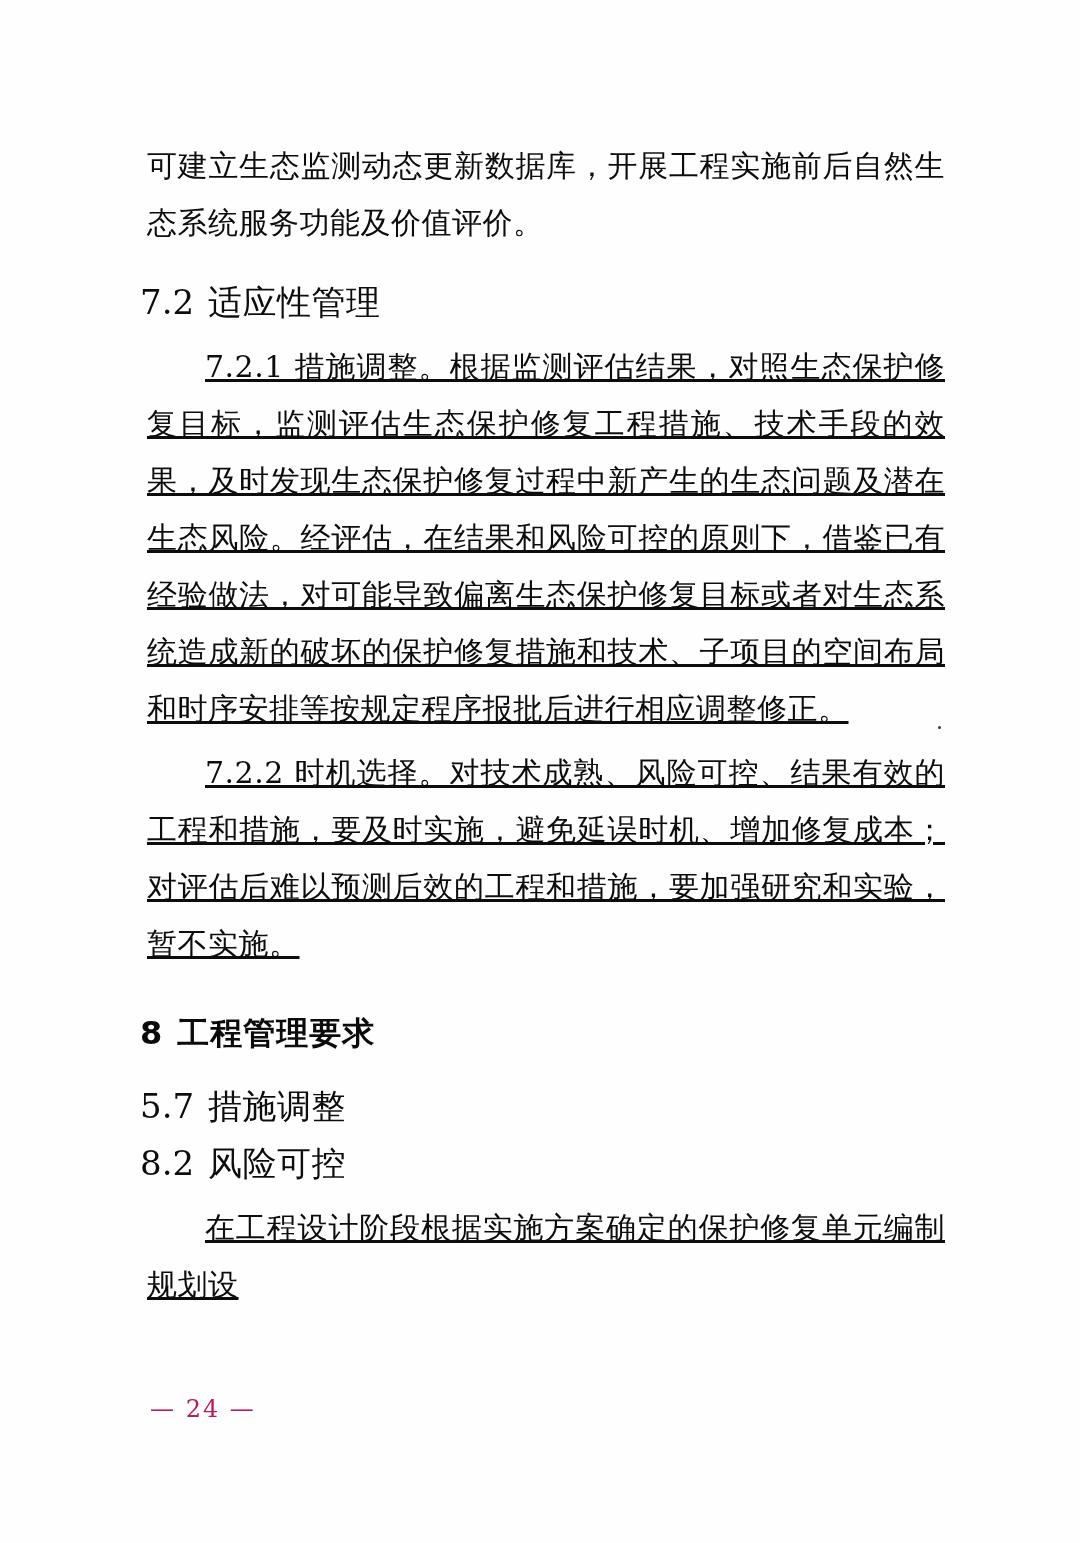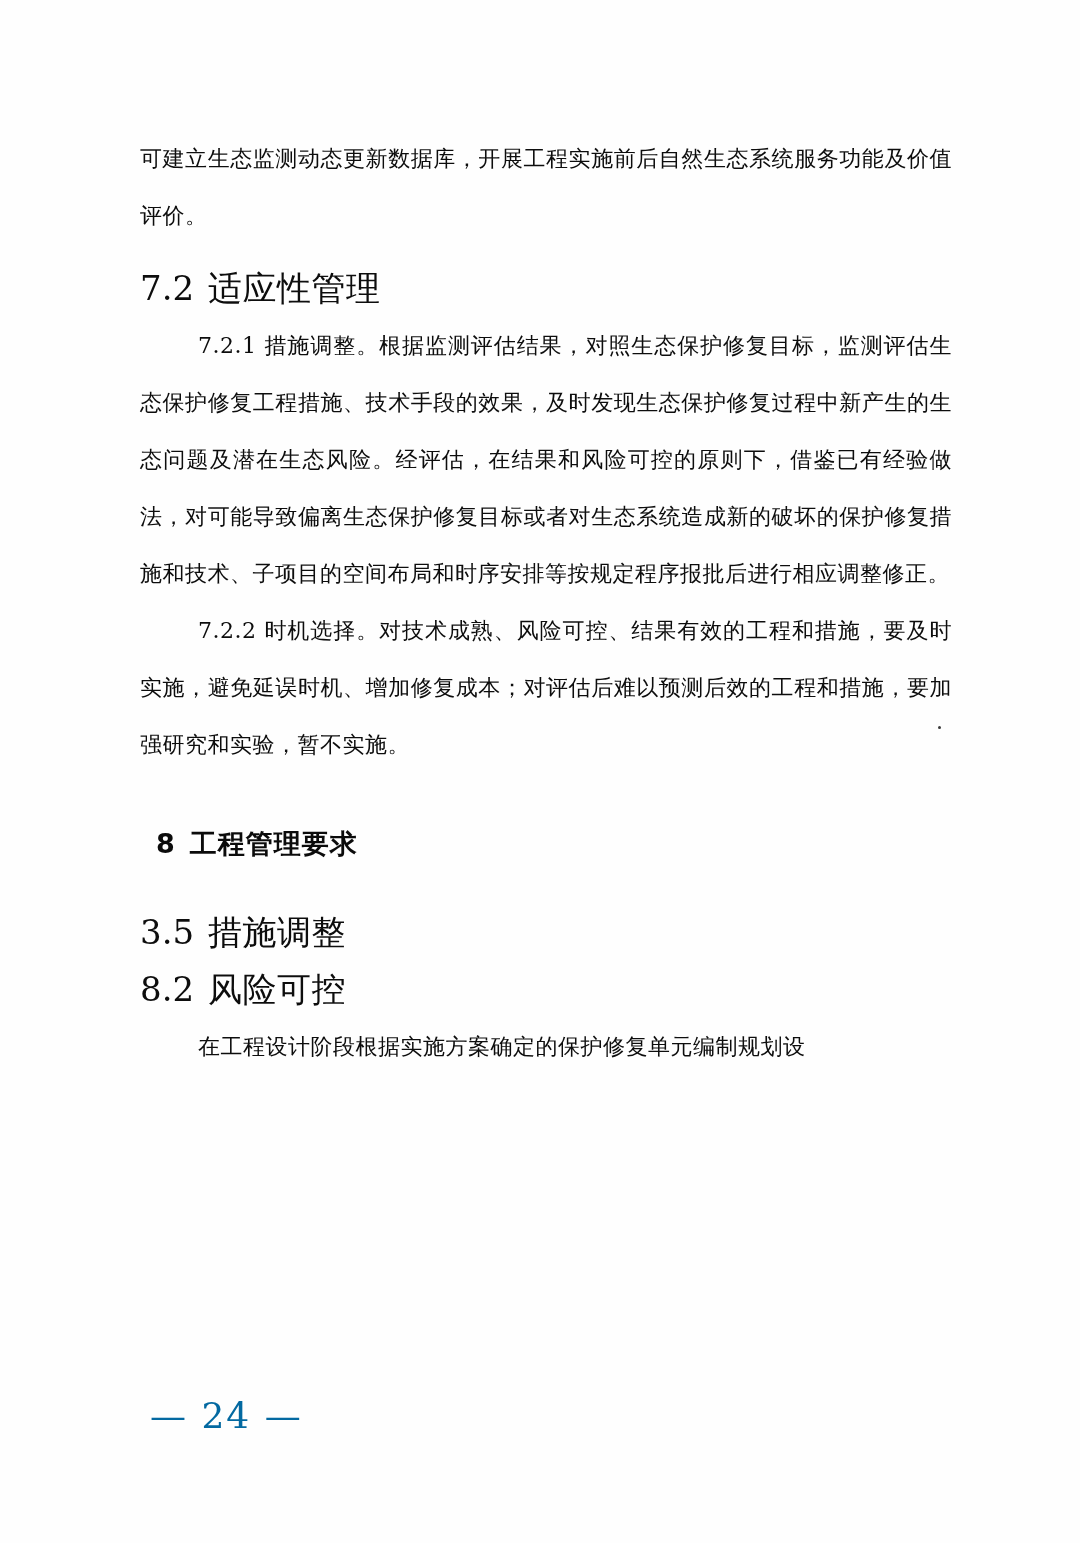--- a/index.html
+++ b/index.html
@@ -23,69 +23,70 @@
     background: #fefefe;
   }
   .content {
     position: absolute;
     left: 140px;
     top: 130px;
     width: 812px;
   }
   
   .para {
-    font-size: 22px;
+    font-size: 30px;
     line-height: 57px;
     letter-spacing: 0.5px;
     text-align: justify;
     text-justify: inter-ideograph;
-    margin: 0;
+    margin: 7px;
     color: #0d0d0d;
   }
   .para.indent {
     text-indent: 58px;
+    text-decoration: underline;
   }
   
   .subhead {
     font-size: 34px;
     line-height: 57px;
     letter-spacing: 0.5px;
     margin: 0;
     color: #0d0d0d;
   }
   .subhead .num {
     letter-spacing: 0;
   }
   .subhead .gap {
     display: inline-block;
     width: 14px;
   }
   
   .mainhead {
     font-family: "DejaVu Sans", "Liberation Sans", sans-serif;
     font-weight: bold;
-    font-size: 27px;
+    font-size: 32px;
     line-height: 57px;
     letter-spacing: 1px;
-    margin: 16px;
+    margin: 0;
     color: #0b0b0b;
   }
   .mainhead .gap {
     display: inline-block;
     width: 14px;
   }
   .spacer-sm { height: 16px; }
   .spacer-md { height: 26px; }
   .footer {
     position: absolute;
     left: 150px;
     top: 1395px;
-    font-size: 36px;
+    font-size: 24px;
     letter-spacing: 2px;
-    color: #0369a1;
+    color: #be185d;
     font-family: "DejaVu Serif", "Liberation Serif", serif;
   }
   .stray-dot {
     position: absolute;
     left: 938px;
     top: 726px;
     width: 3px;
     height: 3px;
     background: #3a3a3a;
     border-radius: 50%;
@@ -106,21 +107,21 @@
     <p class="para indent">7.2.1 措施调整。根据监测评估结果，对照生态保护修复目标，监测评估生态保护修复工程措施、技术手段的效果，及时发现生态保护修复过程中新产生的生态问题及潜在生态风险。经评估，在结果和风险可控的原则下，借鉴已有经验做法，对可能导致偏离生态保护修复目标或者对生态系统造成新的破坏的保护修复措施和技术、子项目的空间布局和时序安排等按规定程序报批后进行相应调整修正。</p>
 
     <p class="para indent">7.2.2 时机选择。对技术成熟、风险可控、结果有效的工程和措施，要及时实施，避免延误时机、增加修复成本；对评估后难以预测后效的工程和措施，要加强研究和实验，暂不实施。</p>
 
     <div class="spacer-md"></div>
 
     <p class="mainhead"><span>8</span><span class="gap"></span><span>工程管理要求</span></p>
 
     <div class="spacer-sm"></div>
 
-    <p class="subhead"><span class="num">3.5</span><span class="gap"></span><span>措施调整</span></p>
+    <p class="subhead"><span class="num">5.7</span><span class="gap"></span><span>措施调整</span></p>
 
 
     <p class="subhead"><span class="num">8.2</span><span class="gap"></span><span>风险可控</span></p>
 
     <p class="para indent">在工程设计阶段根据实施方案确定的保护修复单元编制规划设</p>
 
   </div>
 
   <div class="stray-dot"></div>
 

